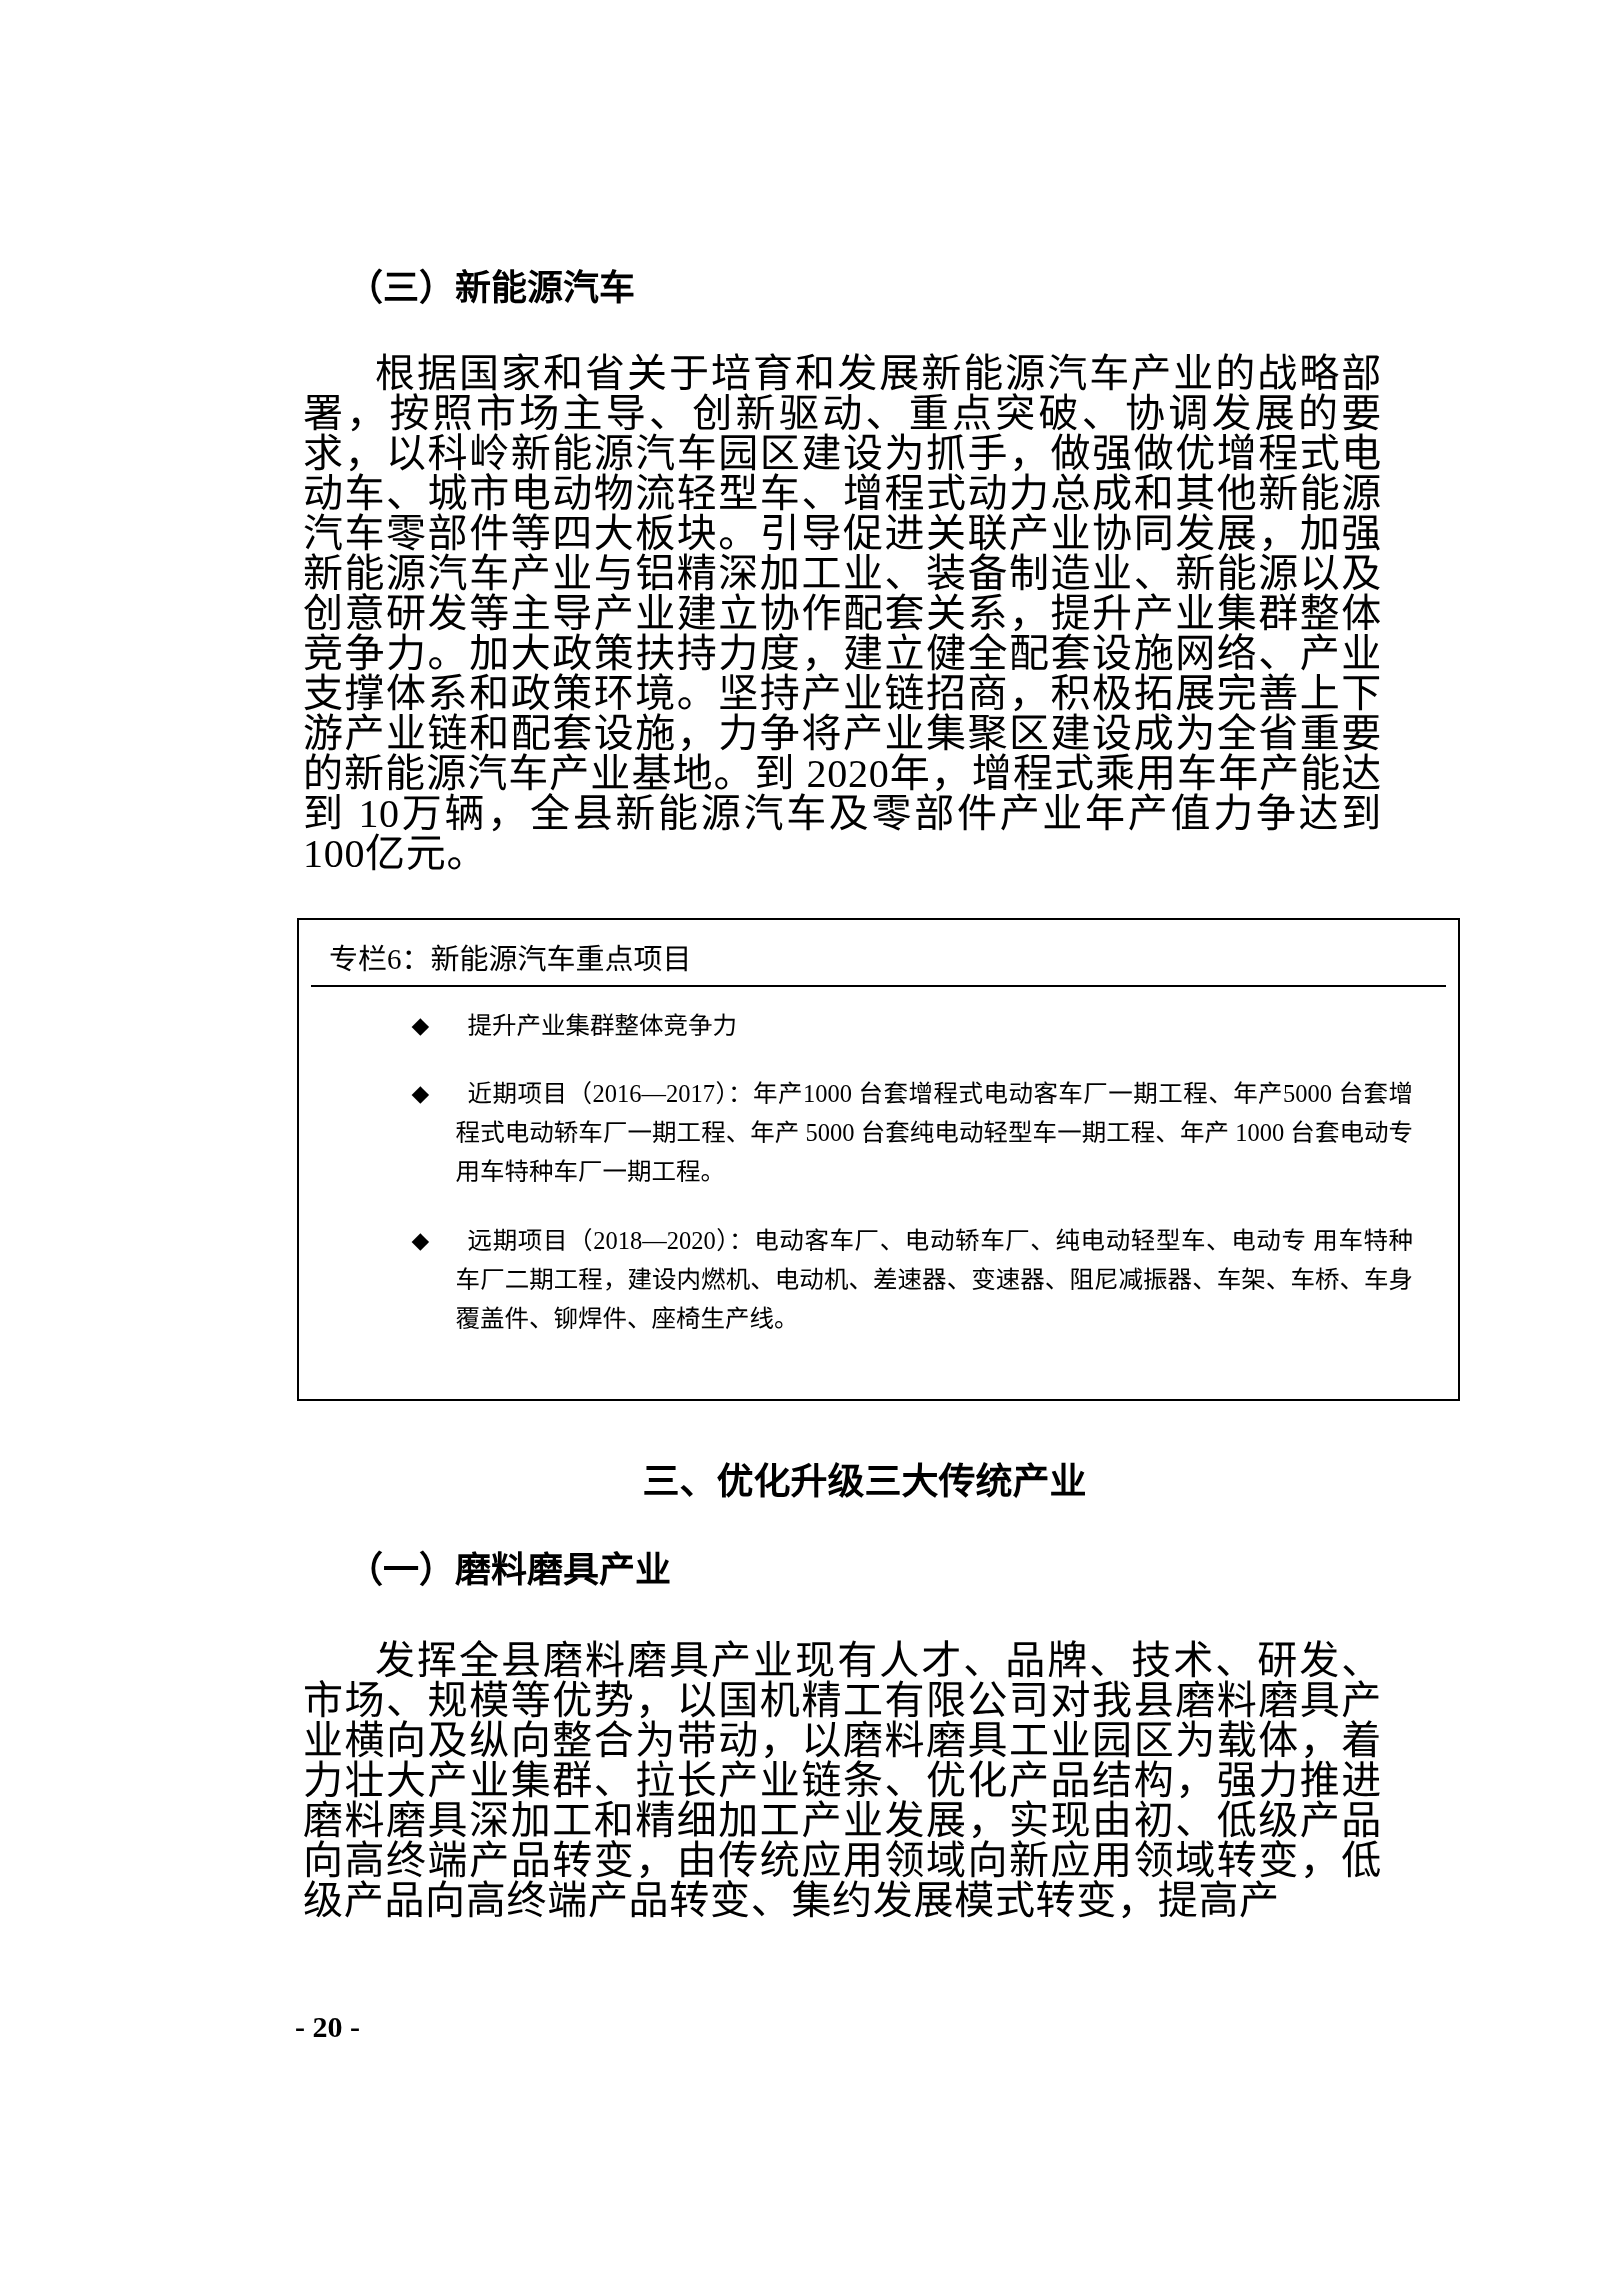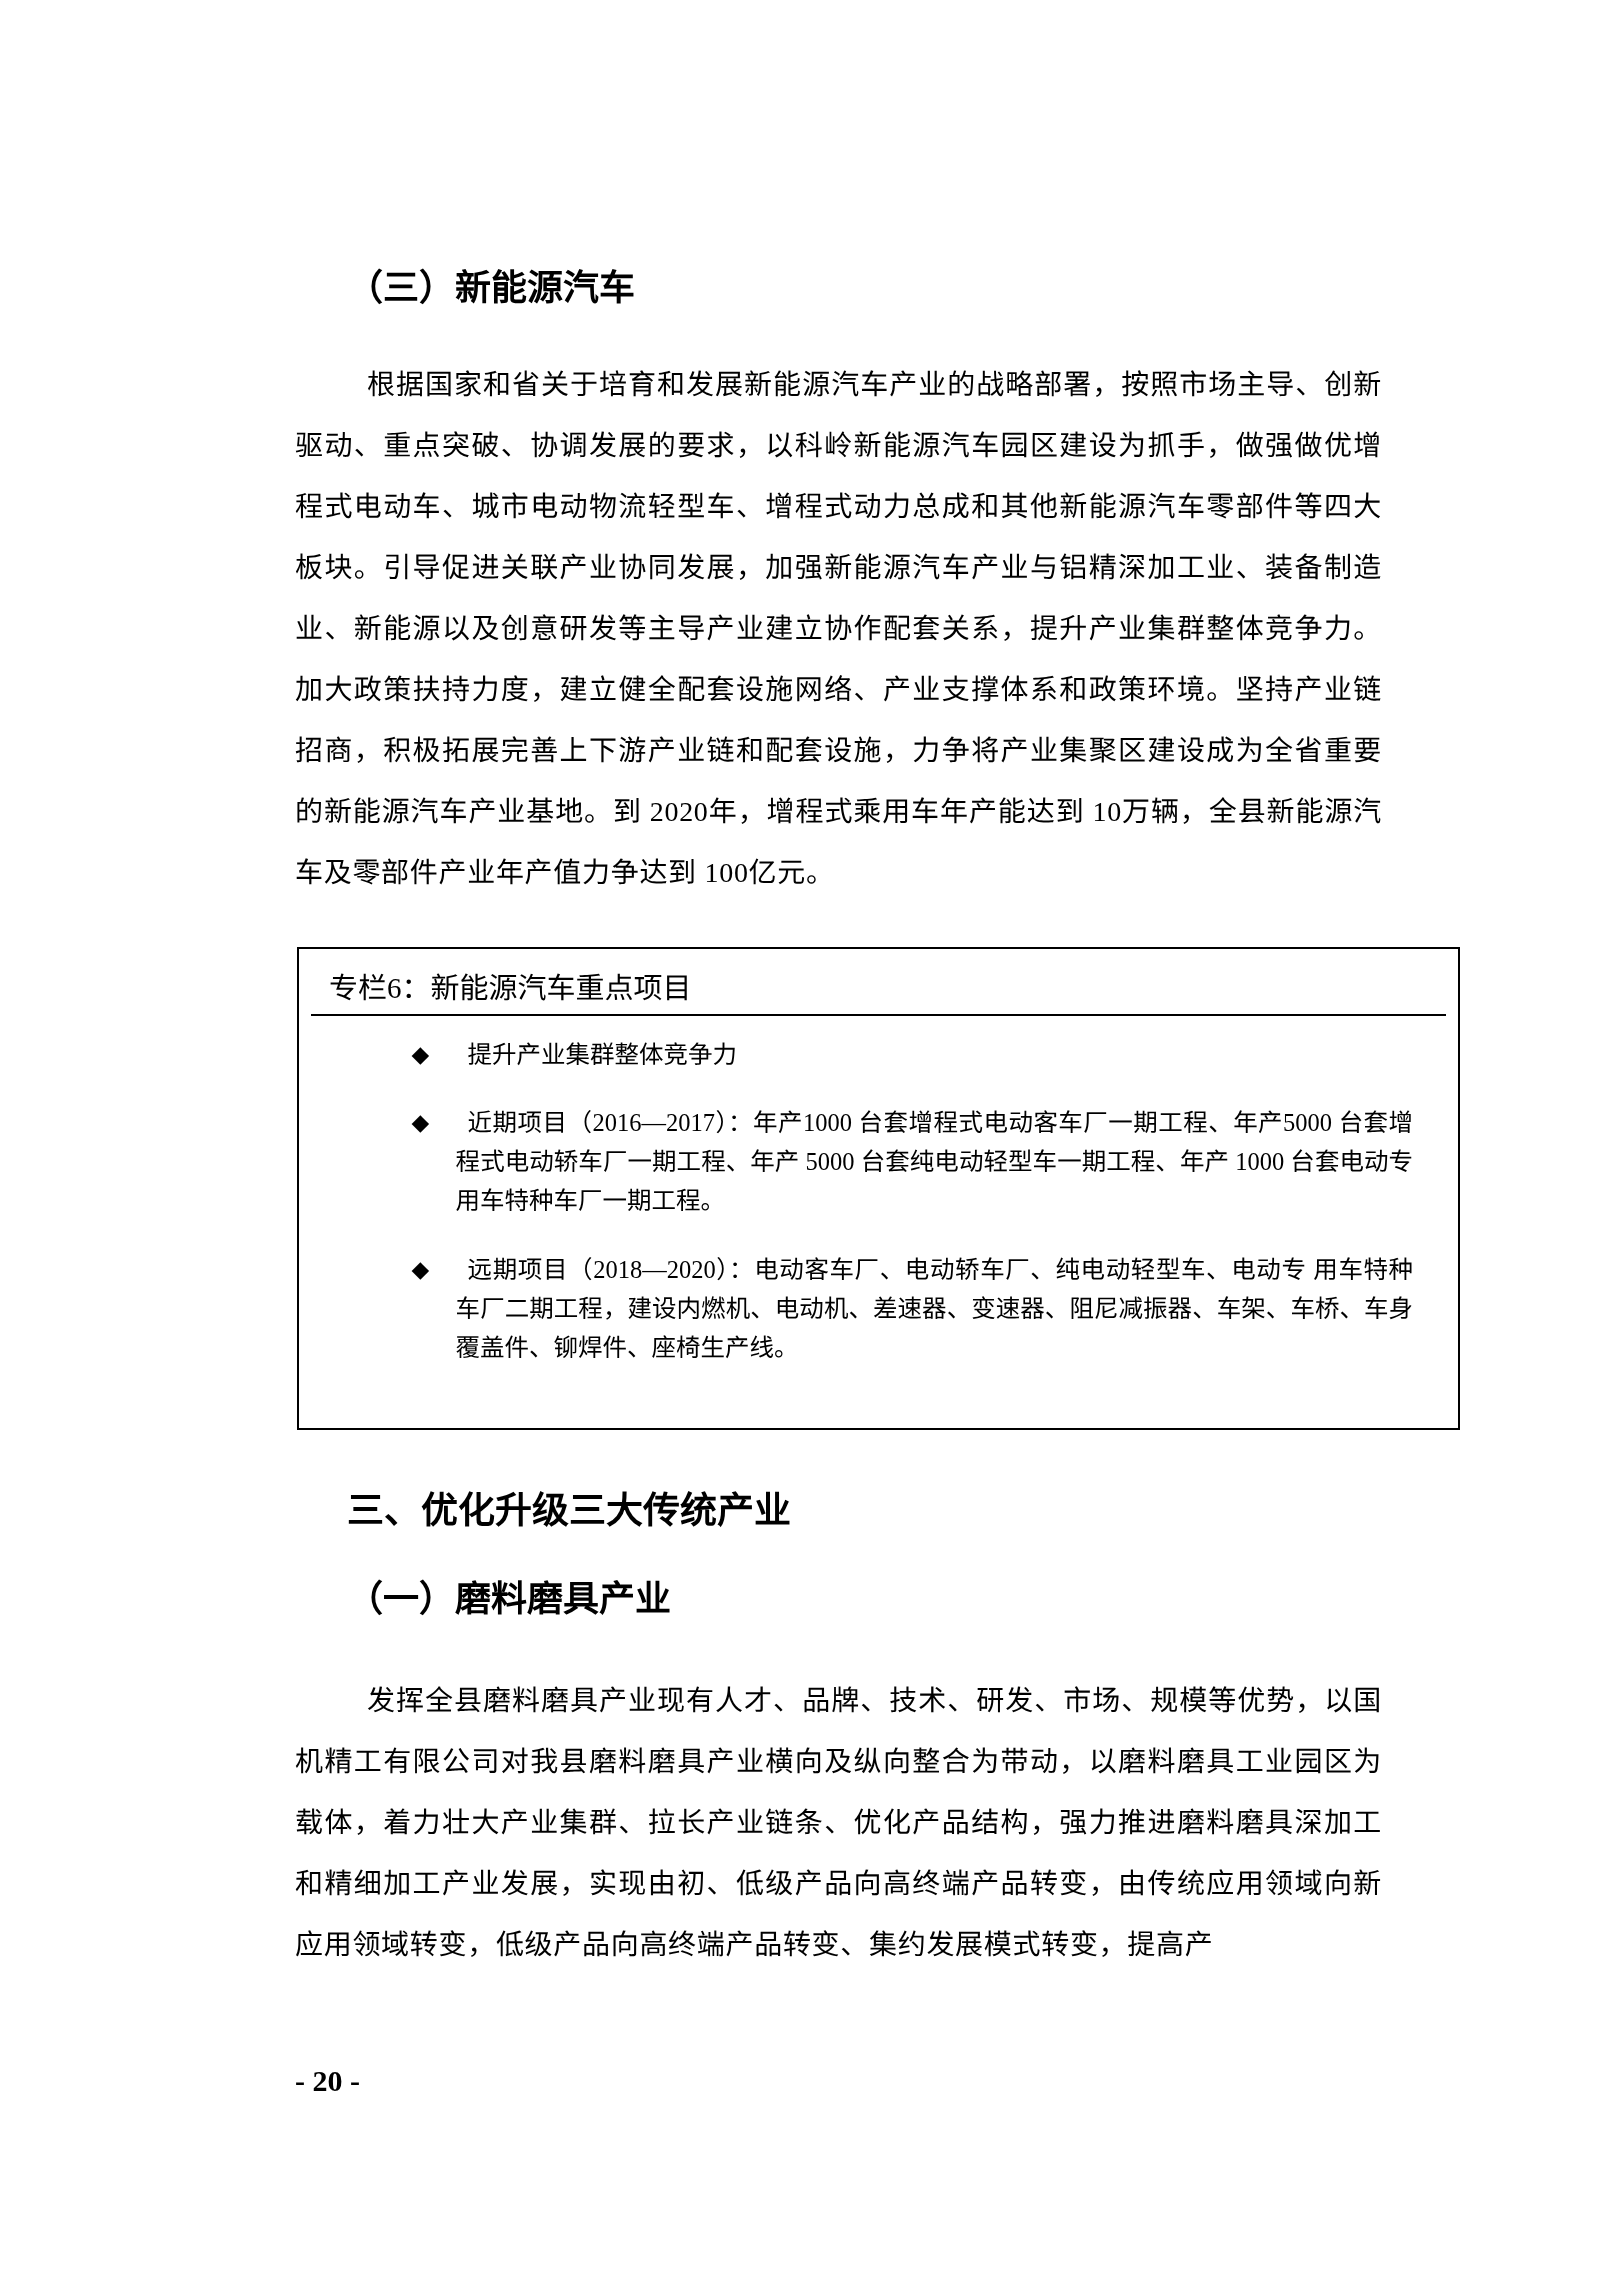--- a/index.html
+++ b/index.html
@@ -18,25 +18,26 @@
   }
   .h-sub {
     font-size: 36px;
     font-weight: bold;
     line-height: 70px;
     margin-left: 52px;
     margin-bottom: 6.8px;
     font-family: "Liberation Serif", "DejaVu Serif", serif;
   }
   .body-para {
-    font-size: 28px;
-    line-height: 61px;
+    font-size: 40px;
+    line-height: 40px;
     text-align: justify;
     text-indent: 72px;
     letter-spacing: 0.7px;
+    margin-left: 8px;
   }
   .feature-box {
     margin-top: 32px;
     margin-left: 13.6px;
     width: 1163px;
     border: 2px solid #000000;
   }
   .feature-box-header {
     border-bottom: 2px solid #000000;
     padding: 6.8px 13.6px 5.5px 18.4px;
@@ -62,20 +63,21 @@
     font-size: 23px;
     line-height: 39px;
   }
   .h-major {
     font-size: 37px;
     font-weight: bold;
     line-height: 55px;
     margin-top: 41px;
     margin-left: 52px;
     font-family: "Liberation Sans", "DejaVu Sans", sans-serif;
+    text-align: center;
   }
   .h-sub2 {
     font-size: 36px;
     font-weight: bold;
     line-height: 70px;
     margin-top: 5.5px;
     margin-left: 52px;
     font-family: Liberation Mono, monospace;
   }
   .body-para-2 {

